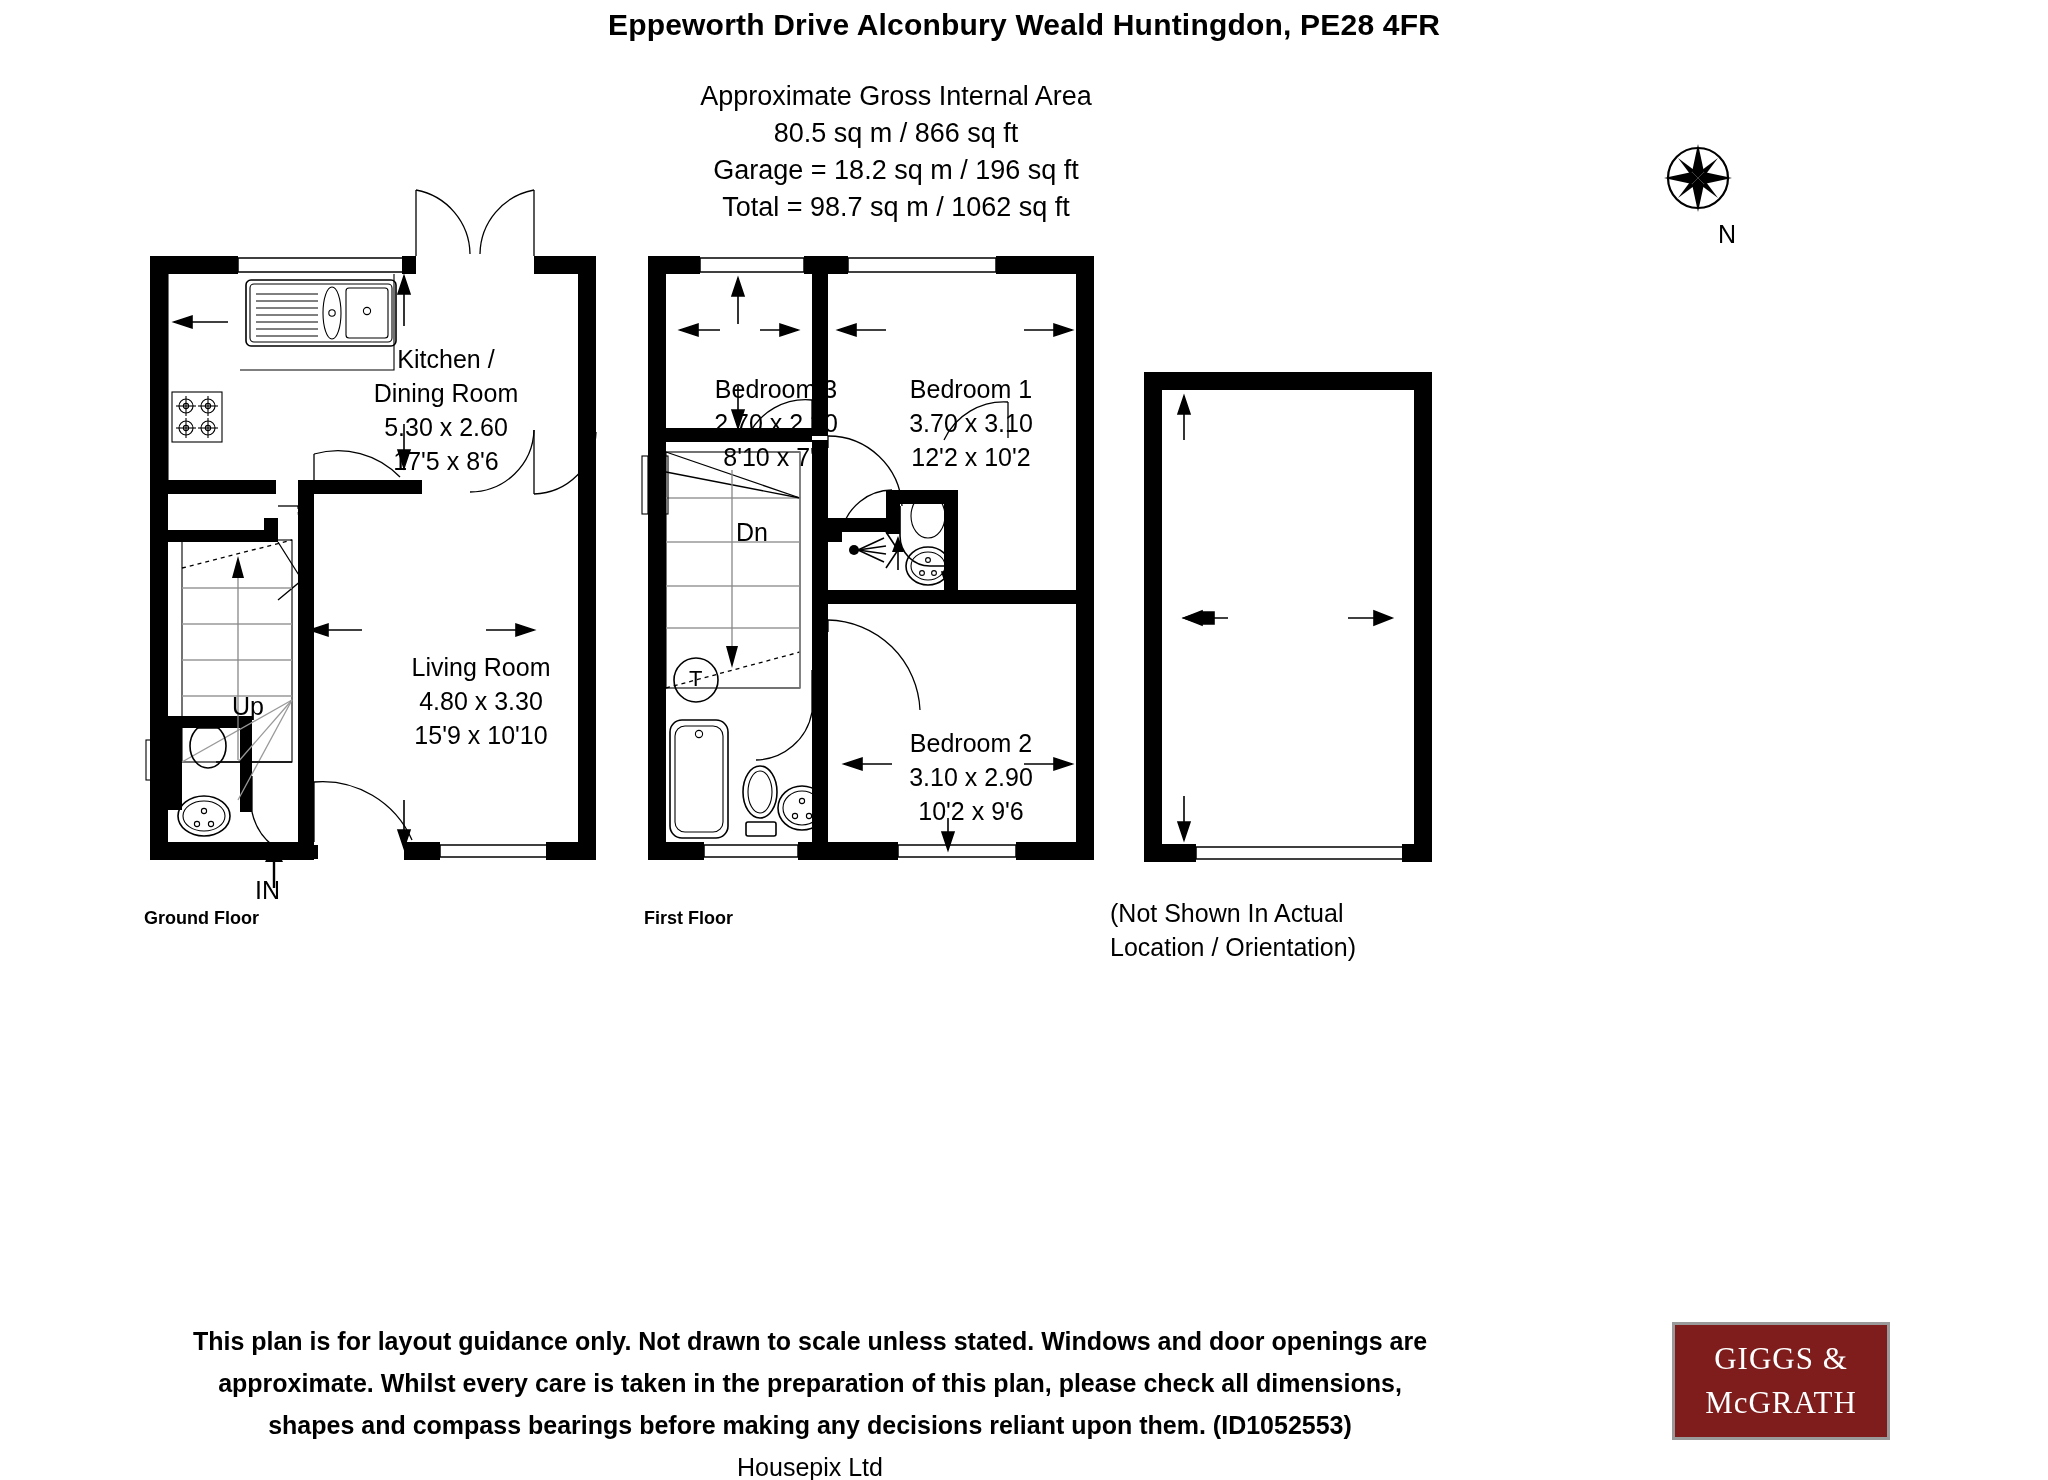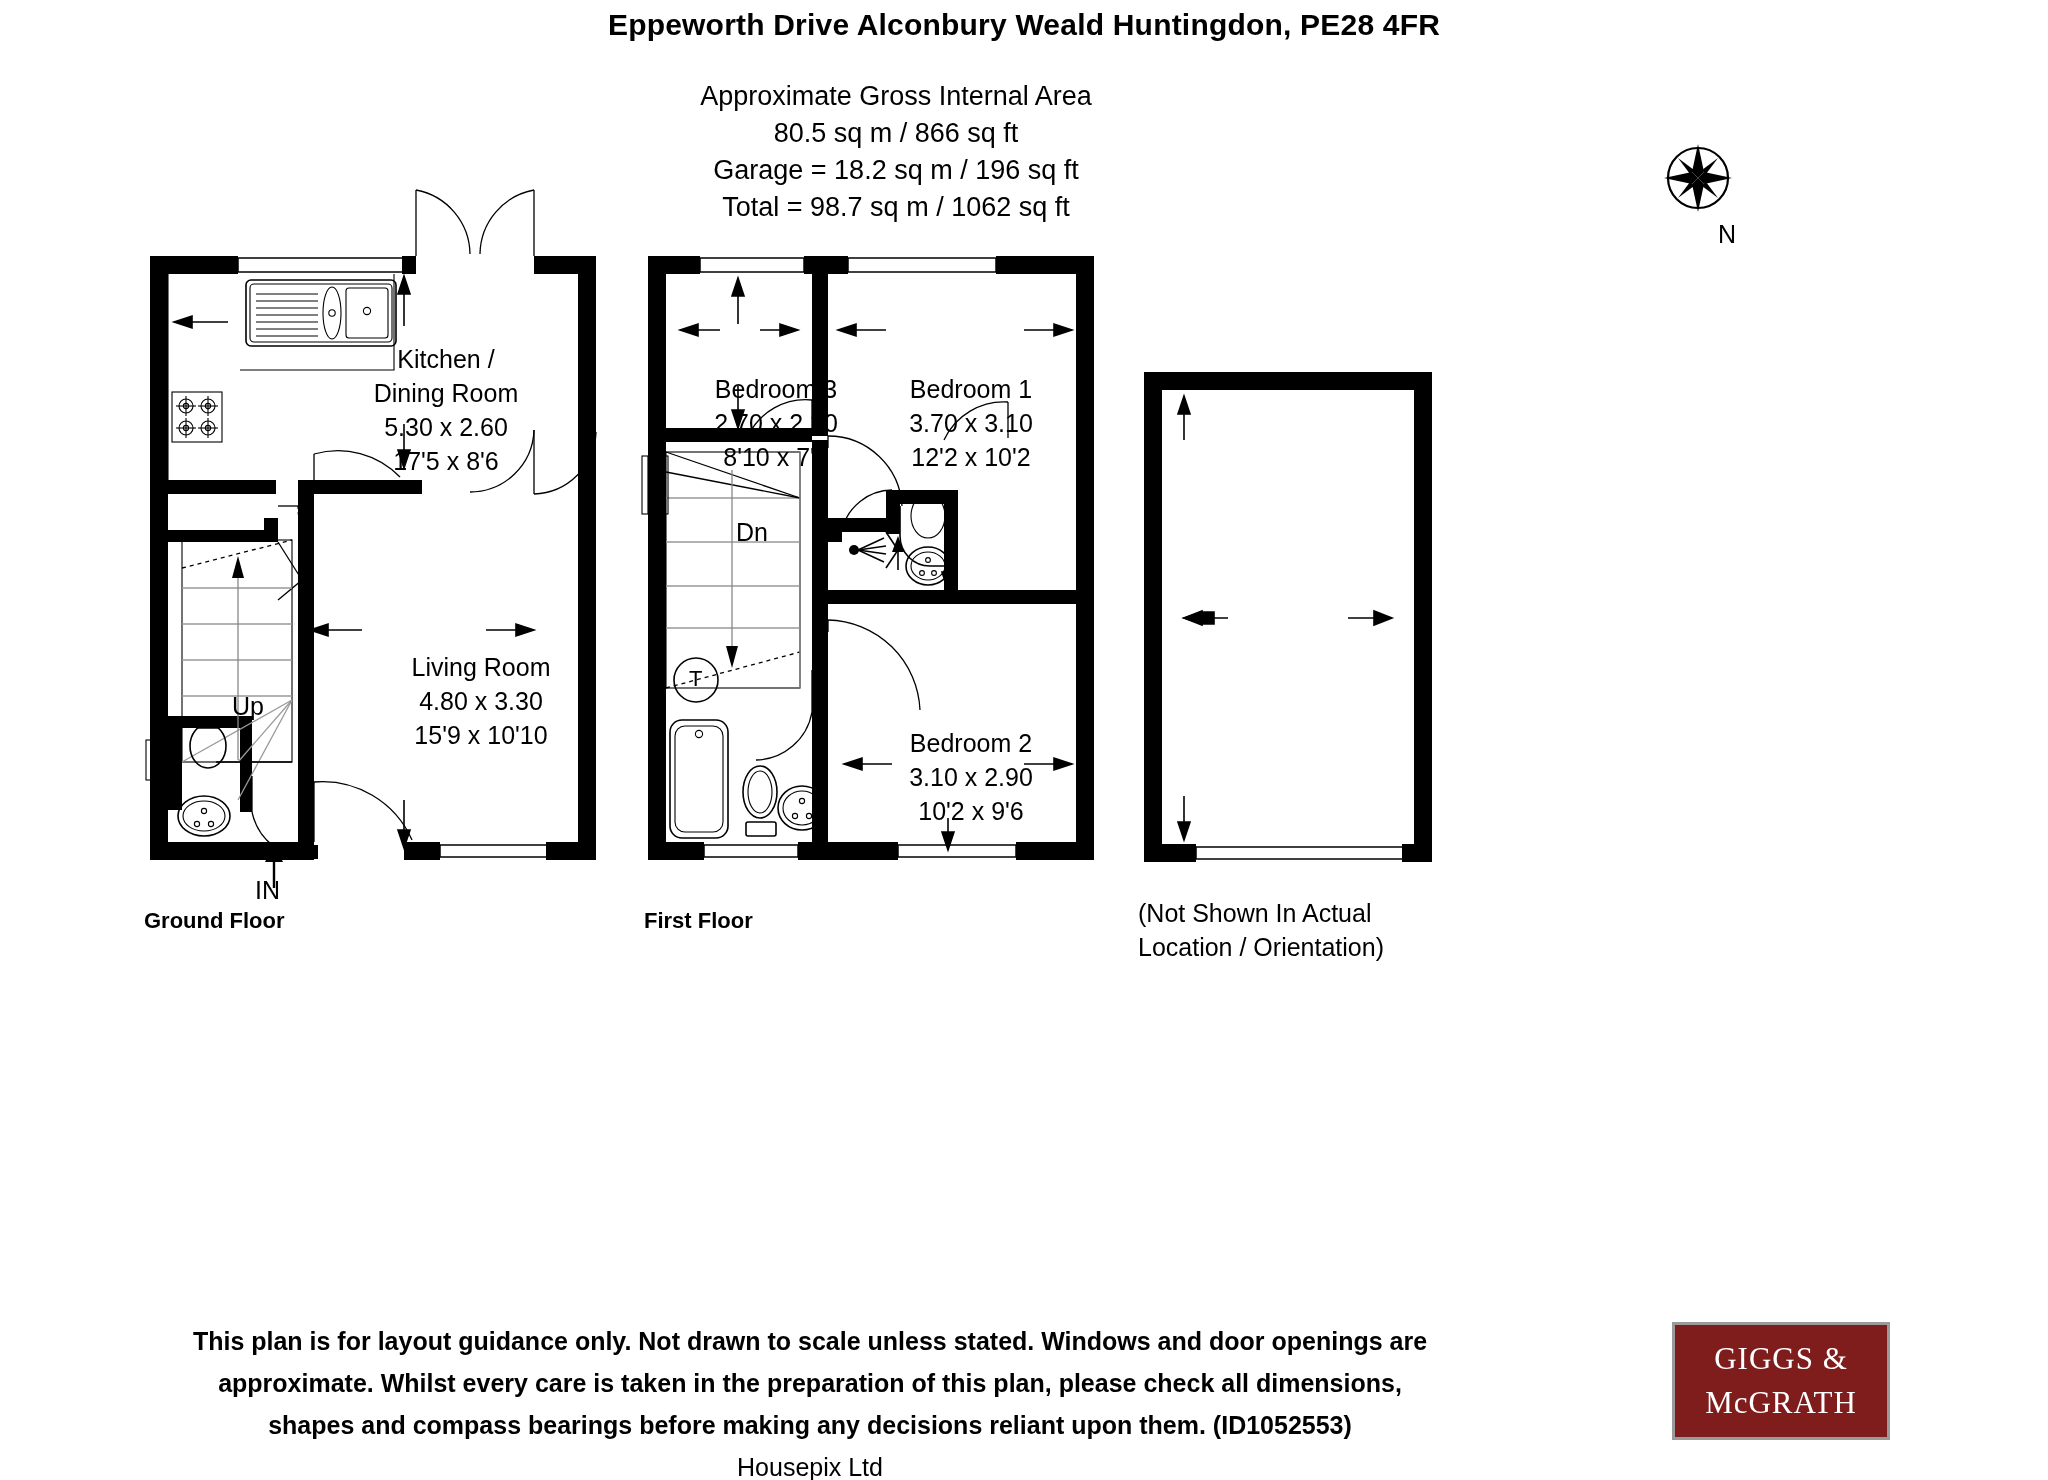--- a/index.html
+++ b/index.html
@@ -20,21 +20,21 @@
     top:78px;left:0;width:1792px;text-align:center;
     font-size:27px;line-height:37px;
   }
   .plan{position:absolute;}
   .room-label{
     position:absolute;text-align:center;font-size:25px;line-height:34px;
     white-space:nowrap;
     margin-top:28px;
   }
   .floor-name{
-    position:absolute;font-size:22px;font-weight:bold;
+    position:absolute;font-size:18px;font-weight:bold;
   }
   .small-label{position:absolute;font-size:25px;}
   .note{
     position:absolute;font-size:25px;line-height:34px;
   }
   #disclaimer{
     position:absolute;top:1320px;left:0;width:1620px;text-align:center;
     font-size:25px;line-height:42px;
   }
   #logo{
@@ -432,21 +432,21 @@
       <line x1="252" y1="258" x2="208" y2="258"></line>
         <polygon points="252,258 234,251 234,265" fill="#000"></polygon>
       <line x1="44" y1="36" x2="44" y2="80"></line>
         <polygon points="44,36 38,54 50,54" fill="#000"></polygon>
       <line x1="44" y1="436" x2="44" y2="480"></line>
         <polygon points="44,480 38,462 50,462" fill="#000"></polygon>
     </g>
   </svg>
 </div>
 
-<div class="note" style="left:1138px;top:896px;width:320px;">
+<div class="note" style="left:1110px;top:896px;width:320px;">
   <div>(Not Shown In Actual</div>
   <div>Location / Orientation)</div>
 </div>
 
 <div id="disclaimer">
   <div style="padding:0 180px;font-weight:bold;">This plan is for layout guidance only. Not drawn to scale unless stated. Windows and door openings are approximate. Whilst every care is taken in the preparation of this plan, please check all dimensions, shapes and compass bearings before making any decisions reliant upon them. (ID1052553)</div>
   <div>Housepix Ltd</div>
 </div>
 
 <div id="logo">

